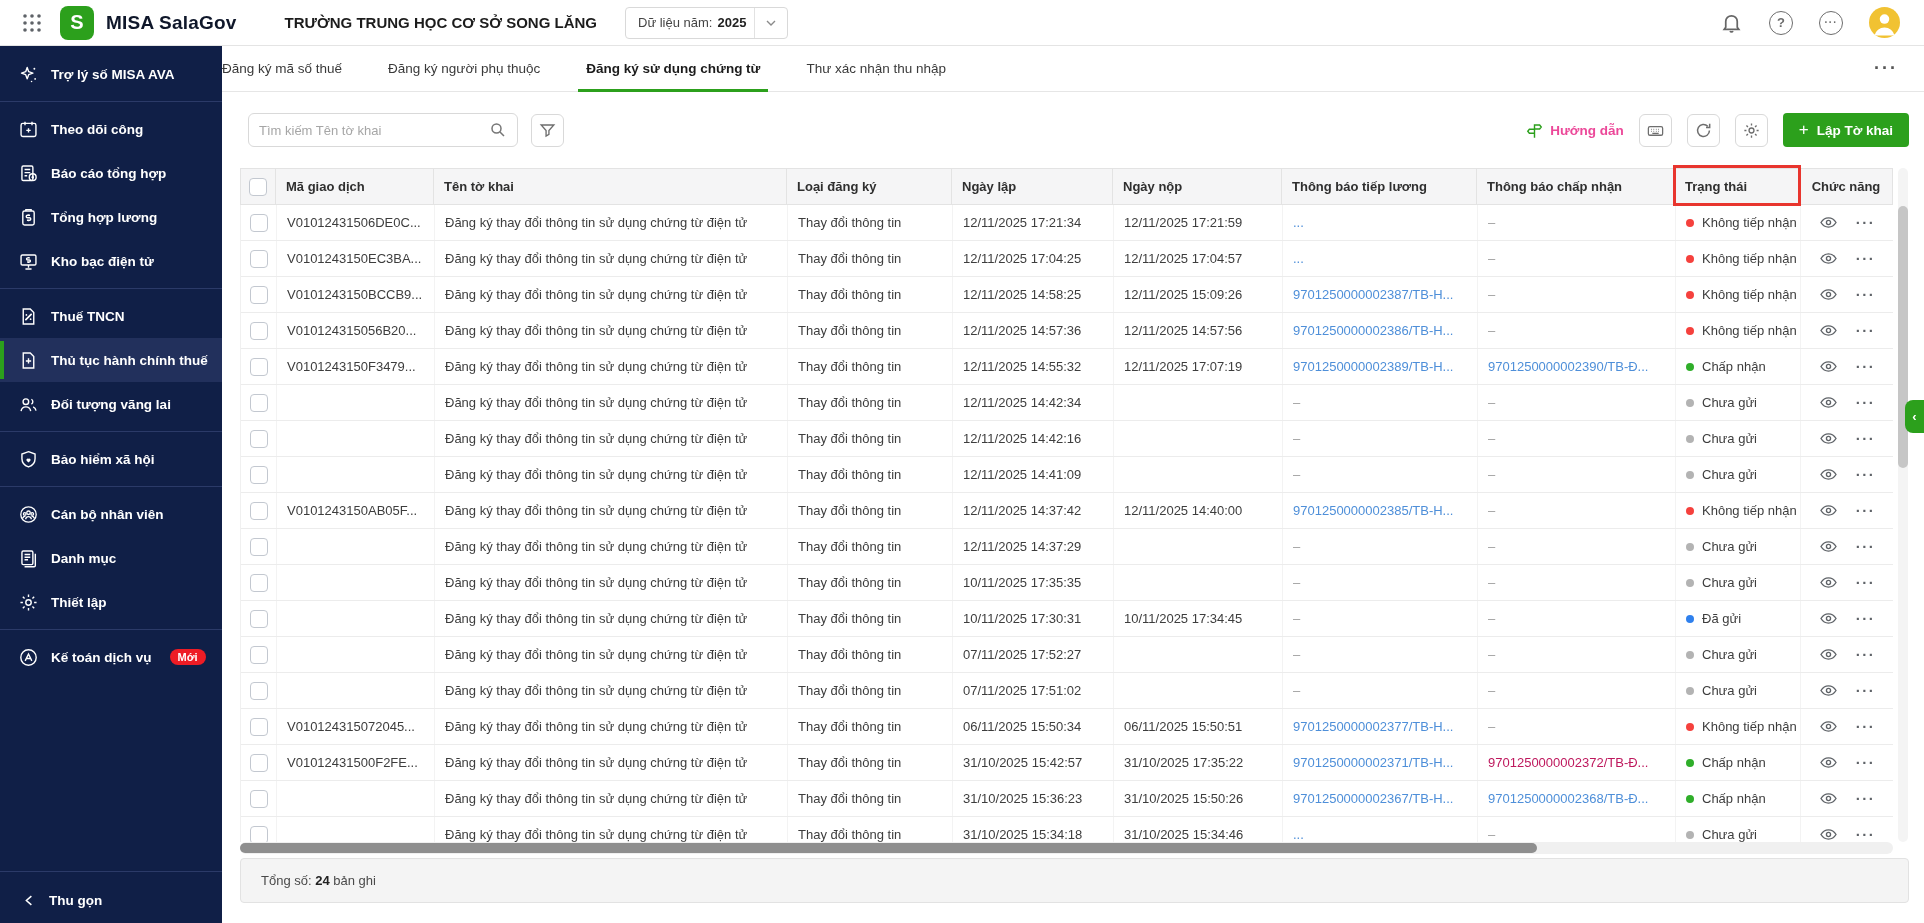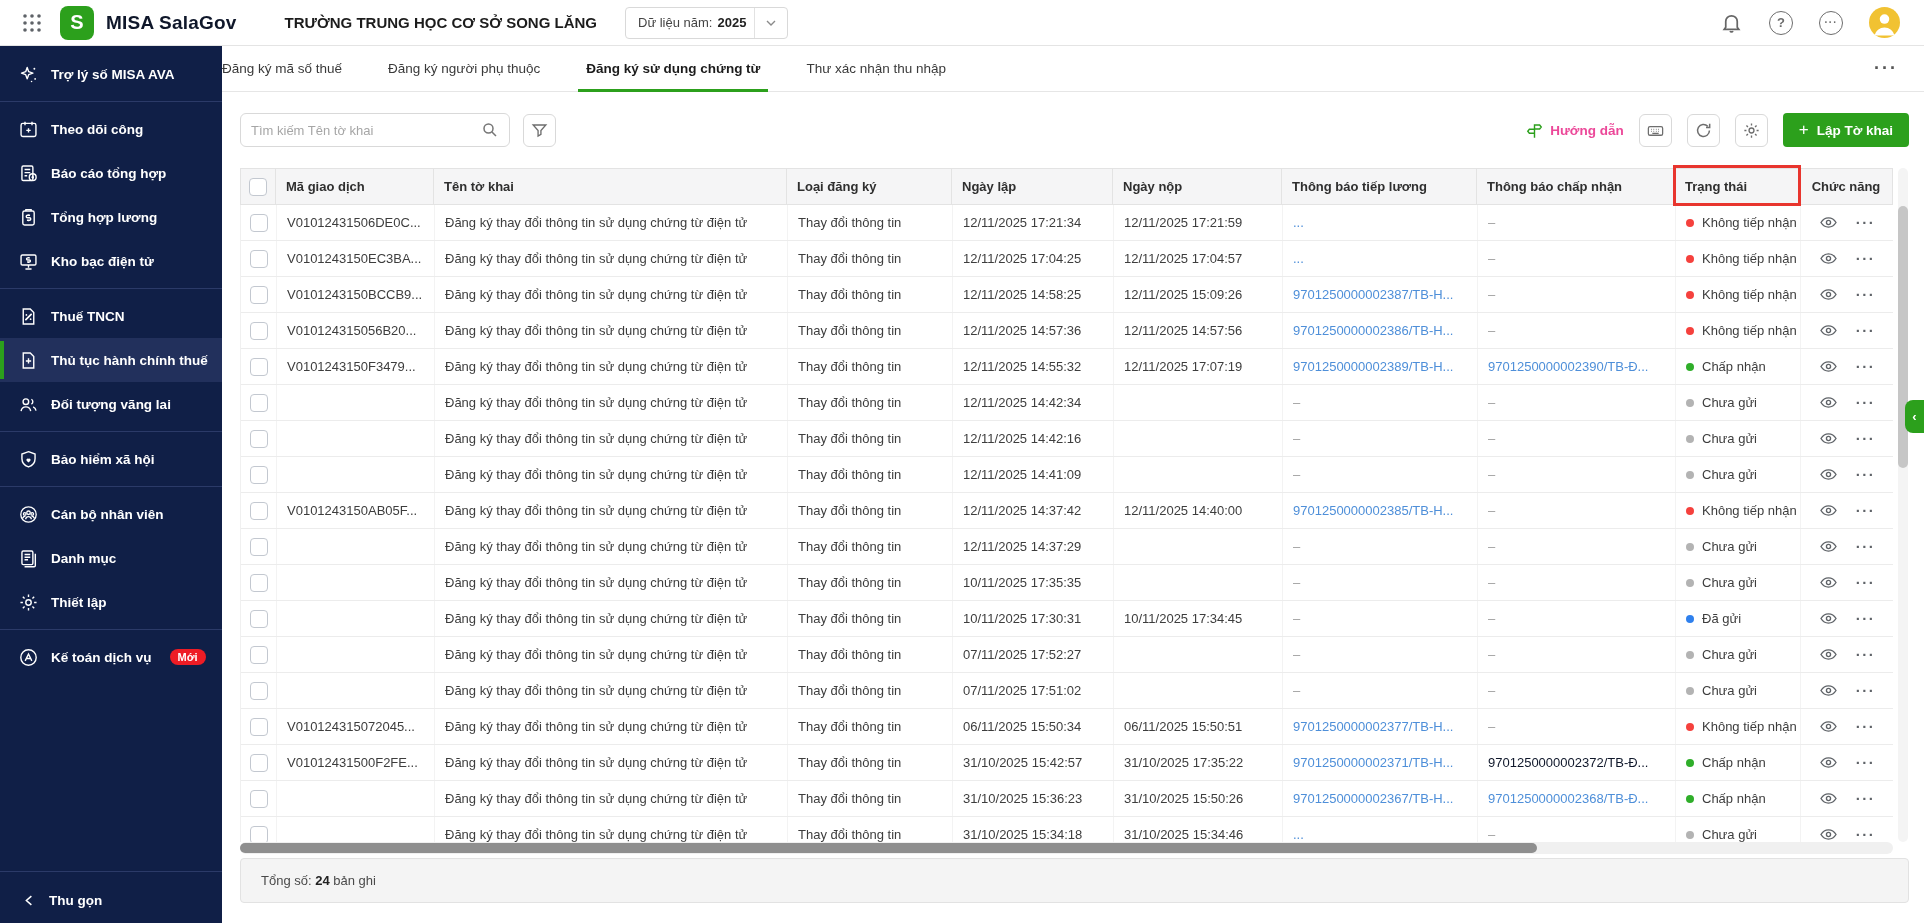--- a/index.html
+++ b/index.html
@@ -45,21 +45,21 @@
   
   .main { position:absolute; left:222px; top:46px; width:1702px; height:877px; background:#fff; }
   .tabbar { height:46px; border-bottom:1px solid #e6e6e6; display:flex; align-items:stretch;
     gap:46px; background:#fff; position:relative; }
   .tab { display:flex; align-items:center; font-size:13.5px; color:#3a3a3a; cursor:pointer; position:relative; white-space:nowrap; }
   .tab.active { font-weight:bold; color:#1c1c1c; }
   .tab.active::after { content:""; position:absolute; left:-8px; right:-8px; bottom:-1px; height:3px; background:#2ca01c; }
   .tabs-more { position:absolute; right:26px; top:0; bottom:0; display:flex; align-items:center;
     font-size:18px; font-weight:bold; color:#555; letter-spacing:2px; cursor:pointer; }
   
-  .toolbar { height:76px; display:flex; align-items:center; padding:0 15px 0 18px; }
+  .toolbar { height:76px; display:flex; align-items:center; padding:0 15px 0 18px;margin-left:8px; }
   .search-wrap { width:270px; height:34px; border:1px solid #d9d9d9; border-radius:6px;
     display:flex; align-items:center; padding:0 10px; background:#fff; }
   .search-wrap input { border:none; outline:none; flex:1; font-size:13px; color:#333;
     font-family:"Liberation Sans", sans-serif; background:transparent; }
   .search-wrap input::placeholder { color:#a6a6a6; }
   .icon-btn { width:33px; height:33px; border:1px solid #d9d9d9; border-radius:6px; background:#fff;
     display:flex; align-items:center; justify-content:center; cursor:pointer; }
   .icon-btn svg { width:19px; height:19px; }
   .filter-btn { margin-left:13px; }
   .tb-right { margin-left:auto; display:flex; align-items:center; gap:15px; }
@@ -824,21 +824,21 @@
           </div>
           <div class="cell c1">V01012431500F2FE...</div>
           <div class="cell c2">Đăng ký thay đổi thông tin sử dụng chứng từ điện tử</div>
           <div class="cell c3">Thay đổi thông tin</div>
           <div class="cell c4">31/10/2025 15:42:57</div>
           <div class="cell c5">31/10/2025 17:35:22</div>
           <div class="cell c6">
             <span class="link" style="color:#4e8fd9">9701250000002371/TB-H...</span>
           </div>
           <div class="cell c7">
-            <span class="link" style="color:#0f172a">9701250000002372/TB-Đ...</span>
+            <span class="link" style="color:#be185d">9701250000002372/TB-Đ...</span>
           </div>
           <div class="cell c8">
             <span class="status-dot" style="background:#2fae2a"></span>
             <span>Chấp nhận</span>
           </div>
           <div class="cell c9">
             <span class="eye-btn">
               <svg width="19" height="19" viewBox="0 0 24 24" fill="none" stroke="#5f6368" stroke-width="1.7">
                 <path d="M2.5 12S6 6.2 12 6.2 21.5 12 21.5 12 18 17.8 12 17.8 2.5 12 2.5 12z"></path>
                 <circle cx="12" cy="12" r="2.6"></circle>

